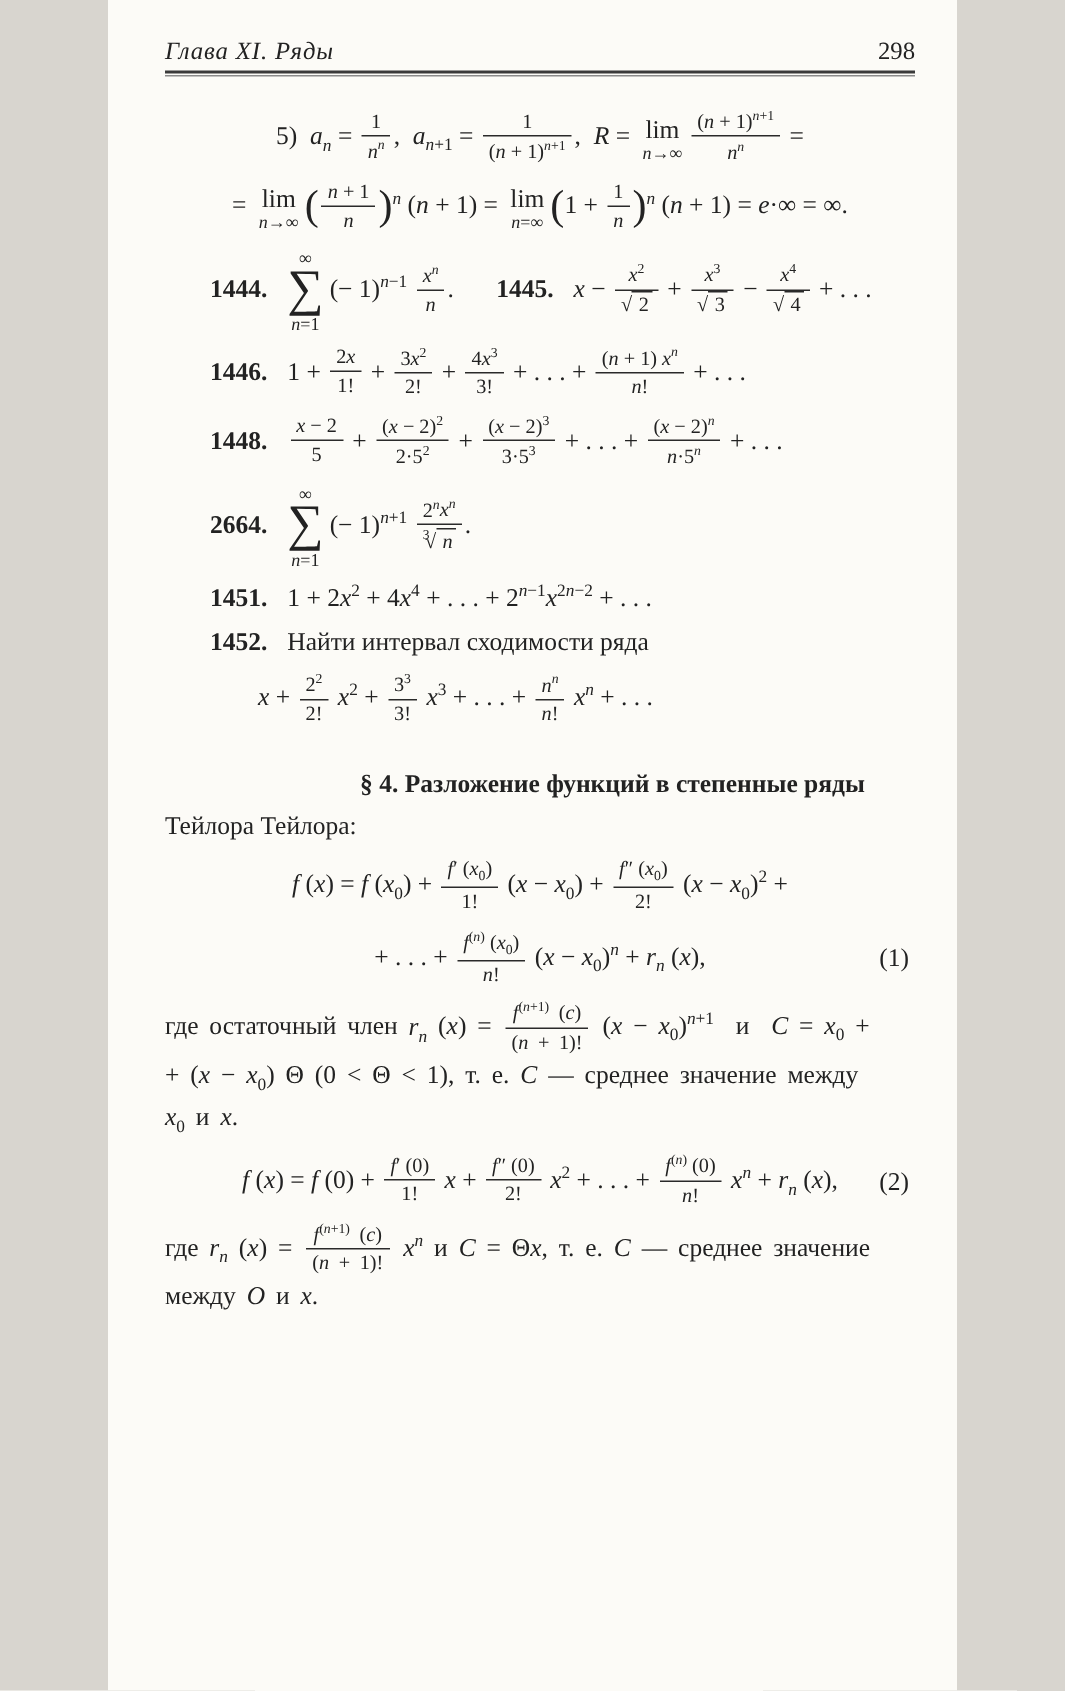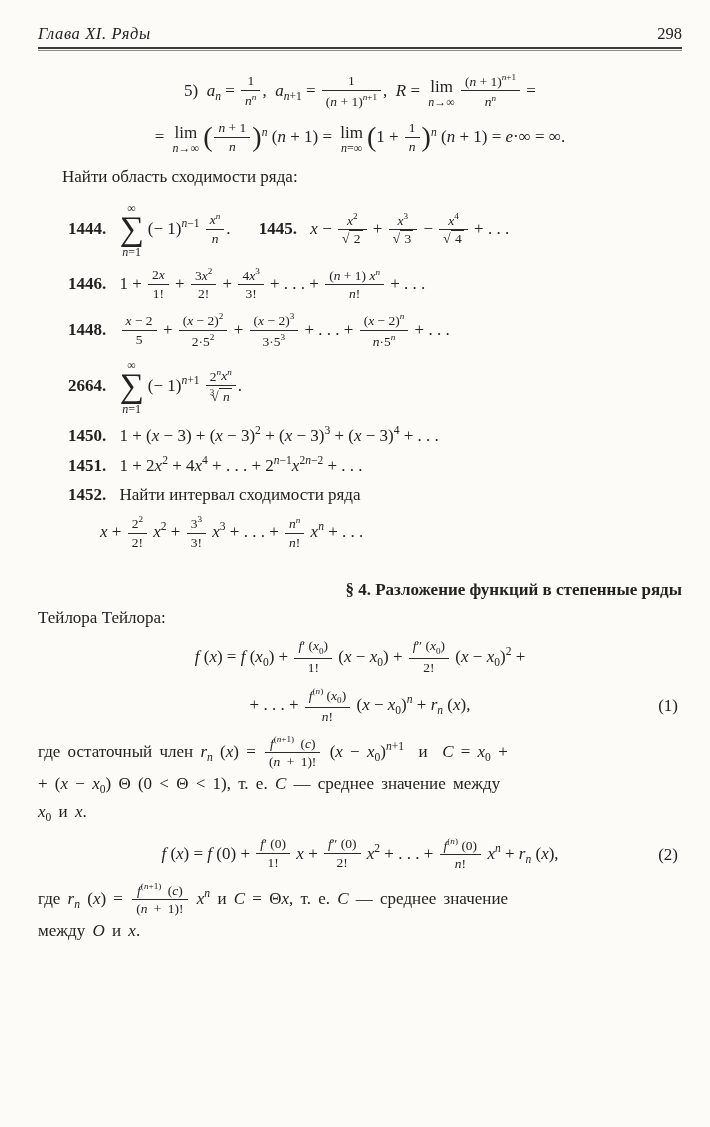--- a/index.html
+++ b/index.html
@@ -1,20 +1,20 @@
 <!DOCTYPE html>
 <html><head>
 <meta charset="utf-8">
 <style>
   * { box-sizing: border-box; }
   html, body { margin: 0; padding: 0; }
   body { background: #d8d5cf; }
 
   .page {
-    width: 710px; height: 1127px; margin: 0 auto;
+    width: 566px; height: 1127px; margin: 0 auto;
     background: #fcfbf7;
     padding: 24px 28px 20px 38px;
     overflow: hidden;
     font-family: "Liberation Serif", "DejaVu Serif", serif;
     color: #222; font-size: 17px;
   }
 
   .page-header { display: flex; justify-content: space-between; align-items: baseline; font-size: 16.5px; }
   .chapter { font-style: italic; letter-spacing: 0.6px; }
   .rule { height: 4px; border-top: 2px solid #3a3a3a; border-bottom: 1px solid #8a8a8a; margin-top: 3px; margin-bottom: 22px; }
@@ -53,37 +53,36 @@
   .bp { font-size: 165%; vertical-align: -4px; line-height: 0; font-weight: 300; }
 
   
   .rt { white-space: nowrap; }
   .rt .rb { border-top: 1px solid #2a2a2a; padding: 0 2px 0 1px; }
   .ri { font-size: 9px; vertical-align: 6px; margin-right: -3px; }
 
   sup { font-size: 68%; }
   sub { font-size: 68%; }
 
-  .section-title { font-weight: bold; font-size: 17px; margin: 28px 0 1px; padding-left: 130px; text-align: right; white-space: nowrap; font-family: Liberation Serif, serif; }
+  .section-title { font-weight: bold; font-size: 17px; margin: 28px 0 1px; padding-left: 130px; text-align: left; white-space: nowrap; font-family: Liberation Serif, serif; }
 </style>
 </head>
 <body>
 
 <div class="page">
 
   <header class="page-header">
     <span class="chapter">Глава XI. Ряды</span>
     <span class="pagenum">298</span>
   </header>
   <div class="rule"></div>
 
   <div class="math disp">5) &nbsp;<i>a<sub>n</sub></i> = <span class="fr"><span class="n">1</span><span class="d"><i>n<sup>n</sup></i></span></span>,&nbsp; <i>a</i><sub><i>n</i>+1</sub> = <span class="fr"><span class="n">1</span><span class="d">(<i>n</i> + 1)<sup><i>n</i>+1</sup></span></span>,&nbsp; <i>R</i> = <span class="limop"><span class="lw">lim</span><span class="ls"><i>n</i>→∞</span></span><span class="fr"><span class="n">(<i>n</i> + 1)<sup><i>n</i>+1</sup></span><span class="d"><i>n<sup>n</sup></i></span></span> =</div>
   <div class="math disp">= <span class="limop"><span class="lw">lim</span><span class="ls"><i>n</i>→∞</span></span><span class="bp">(</span><span class="fr"><span class="n"><i>n</i> + 1</span><span class="d"><i>n</i></span></span><span class="bp">)</span><sup><i>n</i></sup> (<i>n</i> + 1) = <span class="limop"><span class="lw">lim</span><span class="ls"><i>n</i>=∞</span></span><span class="bp">(</span>1 + <span class="fr"><span class="n">1</span><span class="d"><i>n</i></span></span><span class="bp">)</span><sup><i>n</i></sup> (<i>n</i> + 1) = <i>e</i>·∞ = ∞.</div>
 
-  <p class="body-text indent" style="margin-bottom:14px;">Найти область сходимости ряда:</p>
 
   <div class="prob-row">
     <span class="prob-num">1444.</span>
     <span class="math"><span class="sumop"><span class="hi">∞</span><span class="sig">∑</span><span class="lo"><i>n</i>=1</span></span>(− 1)<sup><i>n</i>−1</sup> <span class="fr"><span class="n"><i>x<sup>n</sup></i></span><span class="d"><i>n</i></span></span>.</span>
     <span class="prob-num second">1445.</span>
     <span class="math"><i>x</i> − <span class="fr"><span class="n"><i>x</i><sup>2</sup></span><span class="d"><span class="rt">√<span class="rb">&nbsp;2</span></span></span></span> + <span class="fr"><span class="n"><i>x</i><sup>3</sup></span><span class="d"><span class="rt">√<span class="rb">&nbsp;3</span></span></span></span> − <span class="fr"><span class="n"><i>x</i><sup>4</sup></span><span class="d"><span class="rt">√<span class="rb">&nbsp;4</span></span></span></span> + . . .</span>
   </div>
 
   <div class="prob-row">
     <span class="prob-num">1446.</span>
@@ -94,24 +93,20 @@
   <div class="prob-row">
     <span class="prob-num">1448.</span>
     <span class="math"><span class="fr"><span class="n"><i>x</i> − 2</span><span class="d">5</span></span> + <span class="fr"><span class="n">(<i>x</i> − 2)<sup>2</sup></span><span class="d">2·5<sup>2</sup></span></span> + <span class="fr"><span class="n">(<i>x</i> − 2)<sup>3</sup></span><span class="d">3·5<sup>3</sup></span></span> + . . . + <span class="fr"><span class="n">(<i>x</i> − 2)<sup><i>n</i></sup></span><span class="d"><i>n</i>·5<sup><i>n</i></sup></span></span> + . . .</span>
   </div>
 
   <div class="prob-row">
     <span class="prob-num">2664.</span>
     <span class="math"><span class="sumop"><span class="hi">∞</span><span class="sig">∑</span><span class="lo"><i>n</i>=1</span></span>(− 1)<sup><i>n</i>+1</sup> <span class="fr"><span class="n">2<sup><i>n</i></sup><i>x<sup>n</sup></i></span><span class="d"><span class="rt"><sup class="ri">3</sup>√<span class="rb">&nbsp;<i>n</i></span></span></span></span>.</span>
   </div>
 
-  <div class="prob-row">
-    <span class="prob-num">1450.</span>
-    <span class="math">1 + (<i>x</i> − 3) + (<i>x</i> − 3)<sup>2</sup> + (<i>x</i> − 3)<sup>3</sup> + (<i>x</i> − 3)<sup>4</sup> + . . .</span>
-  </div>
 
   <div class="prob-row">
     <span class="prob-num">1451.</span>
     <span class="math">1 + 2<i>x</i><sup>2</sup> + 4<i>x</i><sup>4</sup> + . . . + 2<sup><i>n</i>−1</sup><i>x</i><sup>2<i>n</i>−2</sup> + . . .</span>
   </div>
 
   <div class="prob-row">
     <span class="prob-num">1452.</span>
     <span>Найти интервал сходимости ряда</span>
   </div>

